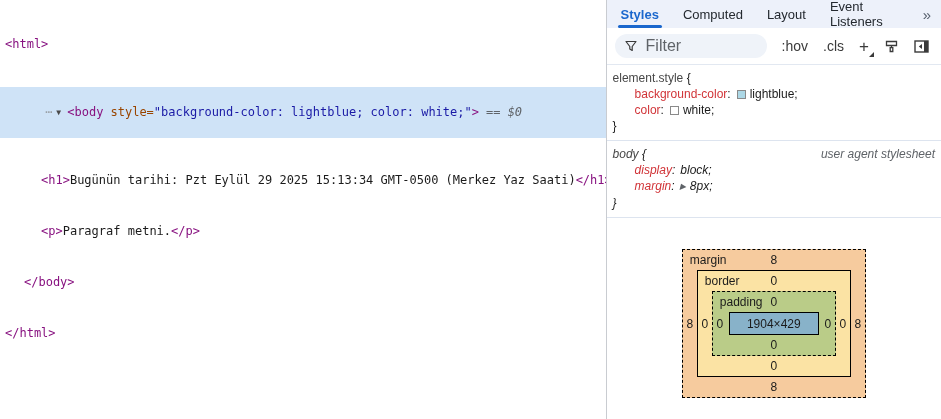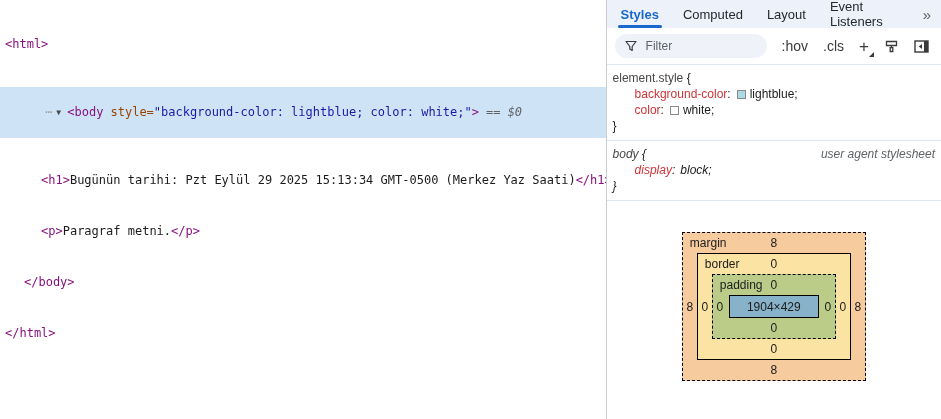--- a/index.html
+++ b/index.html
@@ -45,21 +45,21 @@
     height:37px; flex:0 0 37px; display:flex; align-items:center; gap:15px;
     padding:0 12px 0 8px; border-bottom:1px solid #e2e8f1; background:#fff;
   }
   .filter-pill {
     display:flex; align-items:center; gap:7px; width:152px; height:24px;
     background:#eff3f9; border-radius:12px; padding:0 10px; margin-right:auto;
   }
   .filter-pill svg { flex:0 0 auto; }
   .filter-input {
     border:none; background:transparent; outline:none; width:100%;
-    font-size:12px; color:#202124; font-family:"Liberation Sans",sans-serif;
+    font-size:16px; color:#202124; font-family:"Liberation Sans",sans-serif;
   }
   .filter-input::placeholder { color:#5f6368; }
   .tool-label { font-size:14px; color:#3a3a3a; cursor:pointer; }
   .tool-plus { font-size:17px; color:#3a3a3a; position:relative; cursor:pointer; line-height:1; }
   .tool-plus::after {
     content:""; position:absolute; right:-5px; bottom:-2px;
     border-left:5px solid transparent; border-bottom:5px solid #3a3a3a;
   }
   .tool-icon { display:flex; align-items:center; cursor:pointer; }
 
@@ -165,20 +165,23 @@
         <div><span class="punct">}</span></div>
       </div>
 
       <div class="rule ua">
         <div class="rule-header">
           <span><span class="selector">body</span> <span class="punct">{</span></span>
           <span class="origin">user agent stylesheet</span>
         </div>
         <div class="decl">
           <span class="prop">display</span><span class="punct colon">:</span><span class="val">block</span><span class="punct">;</span>
+        </div>
+        <div class="decl">
+          <span class="prop">margin</span><span class="punct colon">:</span><span class="tri">▶</span><span class="val">8px</span><span class="punct">;</span>
         </div>
         <div><span class="punct">}</span></div>
       </div>
 
     </div>
 
     <div class="box-model-wrap">
       <div class="bm box-model">
         <div class="bm-box-margin" style="background-color: rgb(246, 203, 158);">
           <div class="bm-edge">

